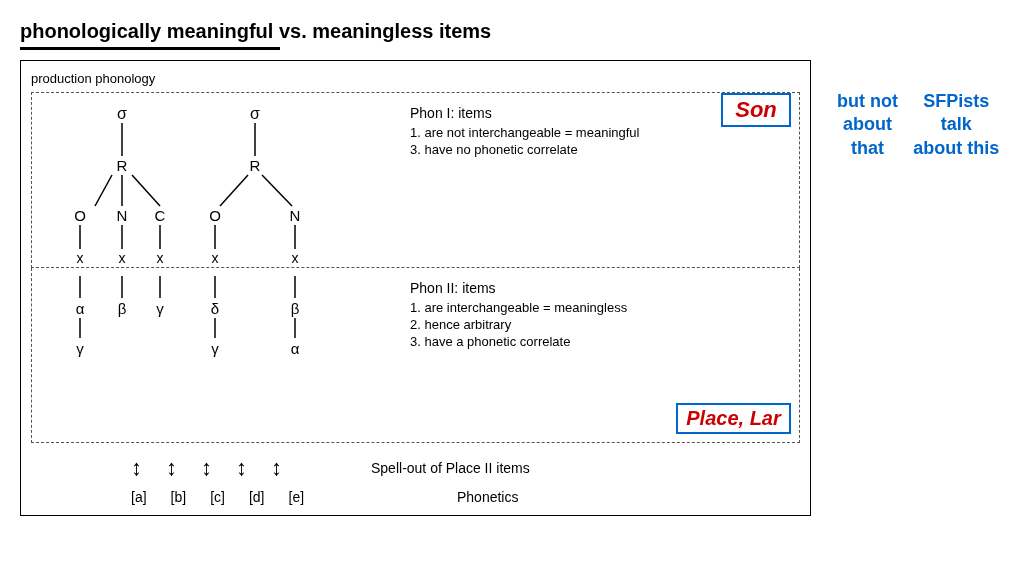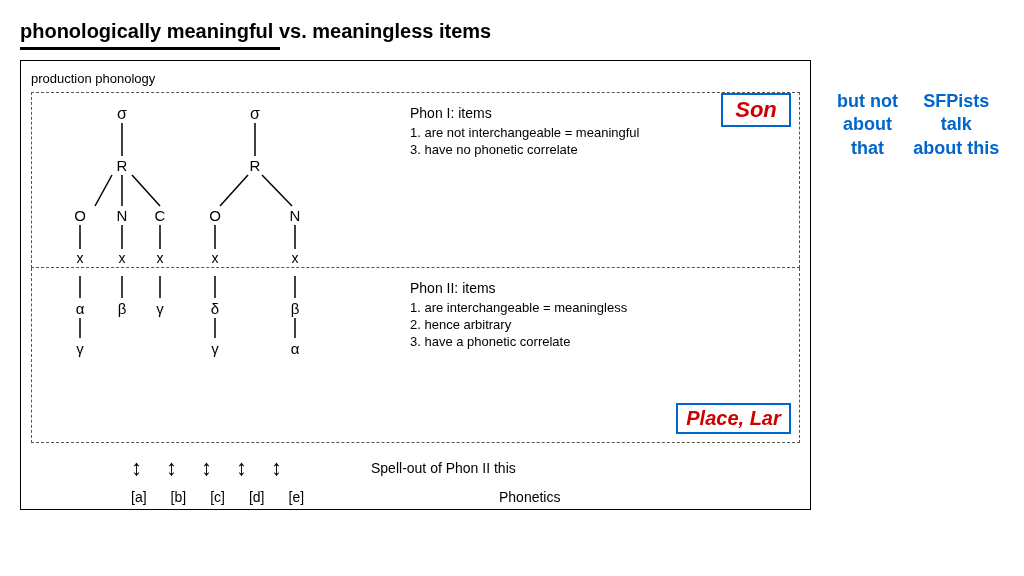--- a/index.html
+++ b/index.html
@@ -31,21 +31,21 @@
     }
 
     .content-area {
       display: flex;
       flex-direction: row;
       align-items: flex-start;
     }
 
     .outer-box {
       border: 1.5px solid #000;
-      padding: 10px 10px 4px 10px;
+      padding: 10px 10px 10px 10px;
       width: 842px;
       min-height: 420px;
       position: relative;
     }
 
     .outer-box-label {
       font-size: 13px;
       margin-bottom: 6px;
     }
 
@@ -199,21 +199,21 @@
       gap: 24px;
       width: 260px;
     }
 
     .phonetic-sym {
       font-size: 14px;
     }
 
     .phonetics-label {
       font-size: 14px;
-      margin-left: 108px;
+      margin-left: 66px;
     }
   </style>
 </head>
 <body>
 
 <div class="main-container">
   <div class="title">phonologically meaningful vs. meaningless items</div>
   <div class="title-underline"></div>
 
   <div class="content-area">
@@ -320,21 +320,21 @@
       </div>
 
       <div class="bottom-section" style="margin-top:12px;">
         <div class="arrows-row">
           <span class="arrow-sym">↕</span>
           <span class="arrow-sym">↕</span>
           <span class="arrow-sym">↕</span>
           <span class="arrow-sym">↕</span>
           <span class="arrow-sym">↕</span>
         </div>
-        <div class="spell-out-label">Spell-out of Phon II this</div>
+        <div class="spell-out-label">Spell-out of Place II items</div>
       </div>
 
       <div class="phonetics-row">
         <div class="phonetic-symbols">
           <span class="phonetic-sym">[a]</span>
           <span class="phonetic-sym">[b]</span>
           <span class="phonetic-sym">[c]</span>
           <span class="phonetic-sym">[d]</span>
           <span class="phonetic-sym">[e]</span>
         </div>

